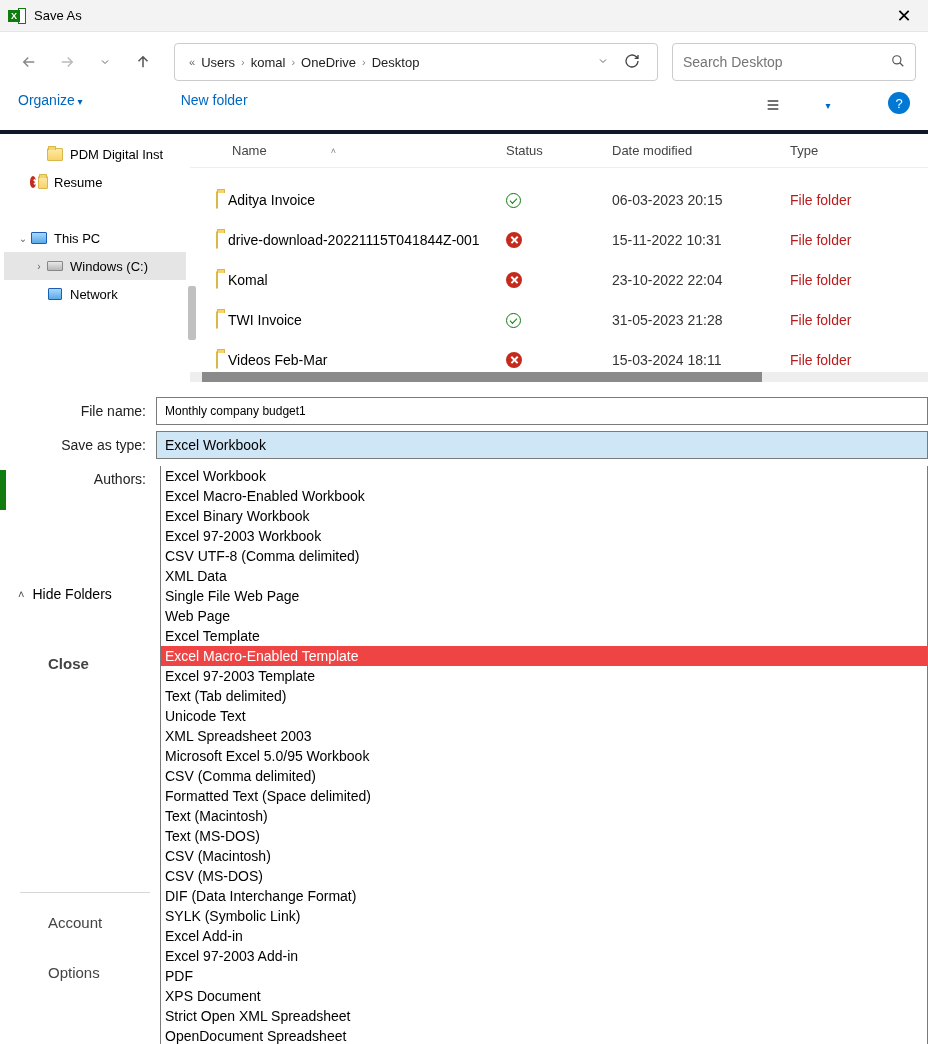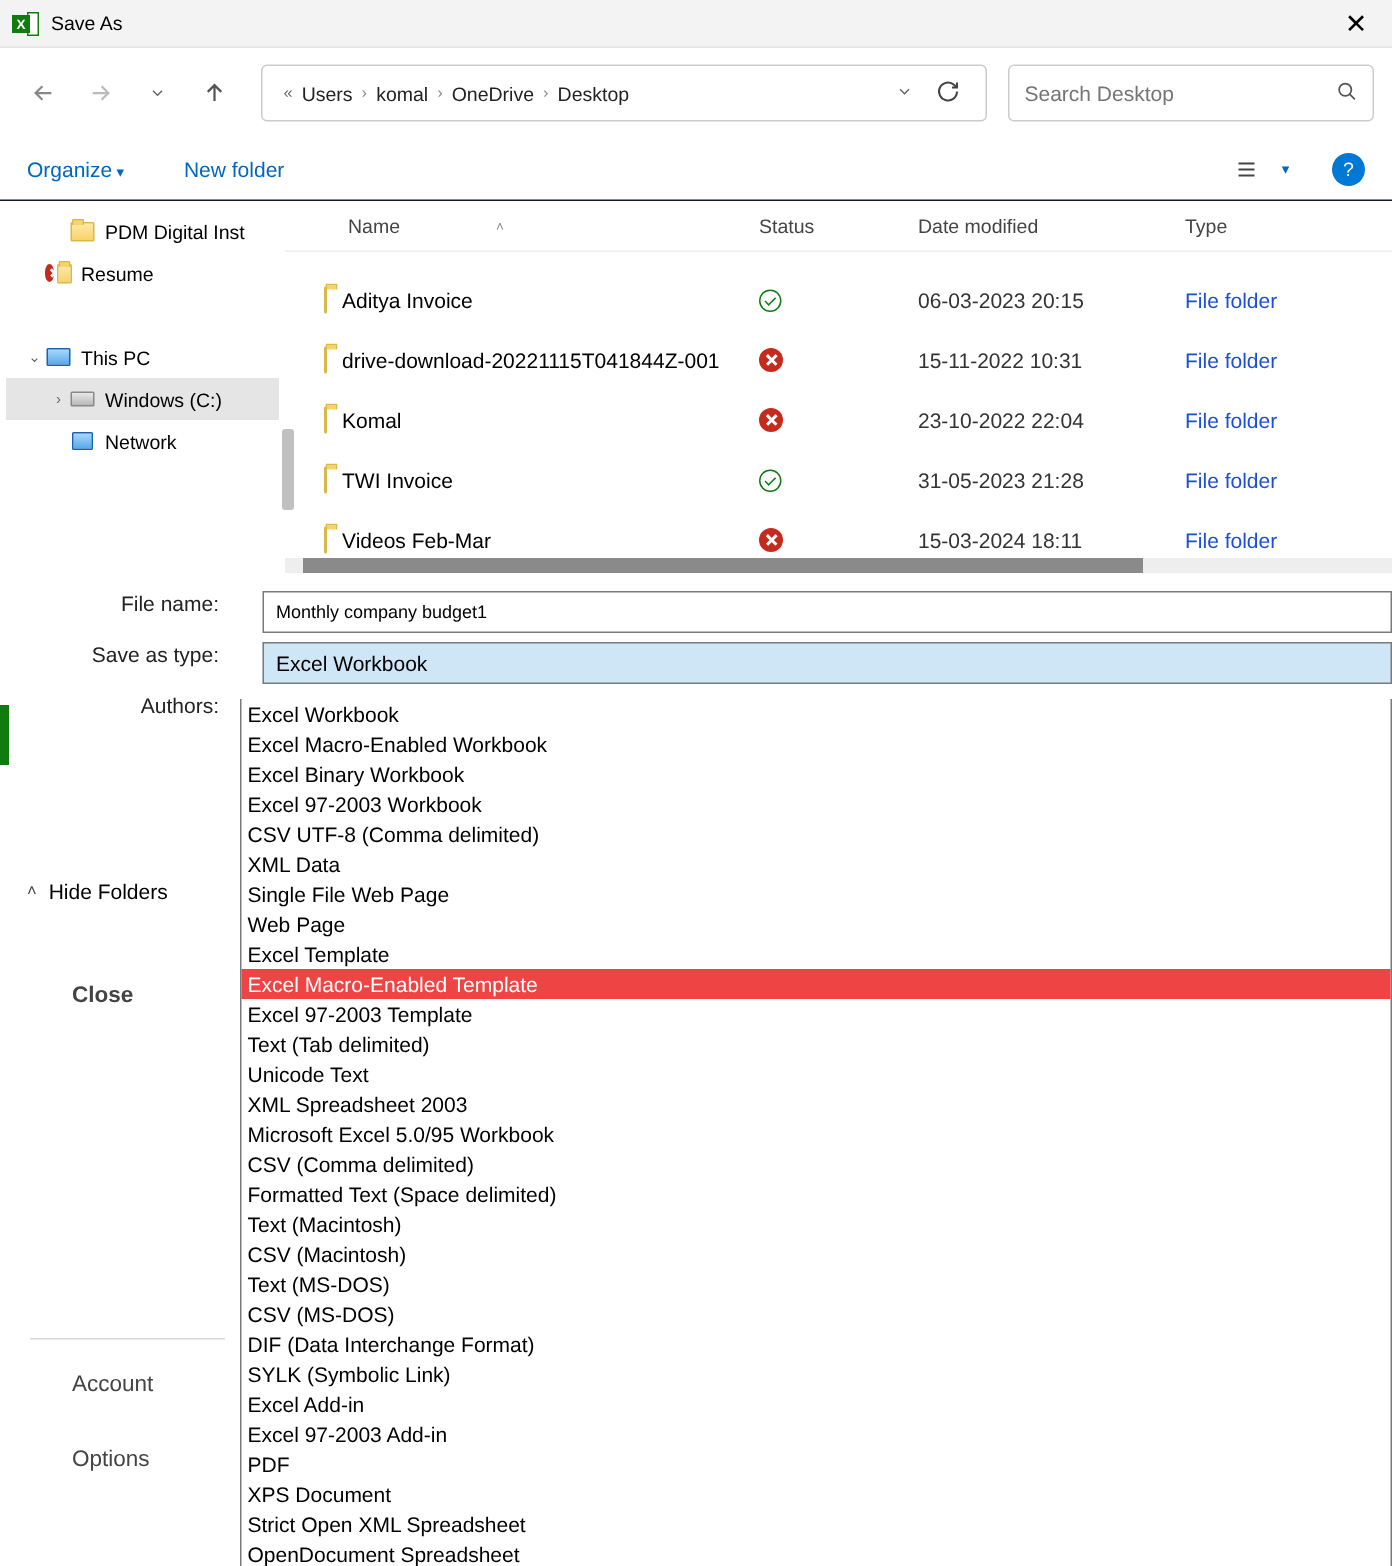--- a/index.html
+++ b/index.html
@@ -20,21 +20,21 @@
 .address-box .chev { color: #666; font-size: 11px; }
 .address-box .crumb { color: #222; cursor: pointer; }
 .address-box .sep { color: #888; font-size: 11px; }
 .address-box .spacer { flex: 1; }
 .refresh-btn { width: 34px; text-align: center; color: #444; cursor: pointer; }
 .search-box { width: 244px; height: 38px; border: 1px solid #ccc; border-radius: 4px; display: flex; align-items: center; padding: 0 10px; margin-left: 10px; color: #888; }
 .search-box input { border: none; outline: none; flex: 1; font-size: 14px; background: transparent; }
 .search-box .search-ic { color: #555; }
 
 
-.toolbar { height: 42px; display: flex; align-items: center; padding: 0 18px; border-bottom: 1px solid #0f172a; }
+.toolbar { height: 42px; display: flex; padding: 0 18px; border-bottom: 4px solid #0f172a; gap: 29px; }
 .toolbar .tool-link { color: #0067c0; cursor: pointer; font-size: 14px; }
 .toolbar .tool-link.drop::after { content: " ▾"; font-size: 10px; }
 .toolbar .gap { width: 40px; }
 .toolbar .spacer { flex: 1; }
 .toolbar .view-btn { width: 26px; height: 26px; display: inline-flex; align-items: center; justify-content: center; color: #444; cursor: pointer; }
 .toolbar .help-btn { width: 22px; height: 22px; border-radius: 50%; background: #0078d4; color: #fff; font-size: 13px; display: inline-flex; align-items: center; justify-content: center; margin-left: 18px; cursor: pointer; }
 
 
 .main { display: flex; height: 248px; }
 .tree { width: 190px; padding: 6px 4px; position: relative; }
@@ -62,33 +62,33 @@
 .col-name { width: 316px; padding-left: 42px; display: flex; align-items: center; gap: 6px; }
 .col-status { width: 106px; }
 .col-date { width: 178px; }
 .col-type { flex: 1; }
 .sort-ind { font-size: 9px; color: #888; margin-left: 58px; }
 .file-rows { flex: 1; overflow: hidden; position: relative; }
 .file-row { display: flex; align-items: flex-end; height: 40px; }
 .file-row .name-cell { width: 316px; display: flex; align-items: center; padding-left: 26px; gap: 10px; font-size: 14px; }
 .file-row .status-cell { width: 106px; display: flex; align-items: center; }
 .file-row .date-cell { width: 178px; font-size: 14px; color: #333; }
-.file-row .type-cell { flex: 1; font-size: 14px; color: #1d4ed8; }
+.file-row .type-cell { flex: 1; font-size: 14px; color: #b91c1c; }
 .status-ok { width: 15px; height: 15px; border: 1.8px solid #107c10; border-radius: 50%; position: relative; }
 .status-ok::after { content: ""; position: absolute; left: 3px; top: 4px; width: 6px; height: 3px; border-left: 1.8px solid #107c10; border-bottom: 1.8px solid #107c10; transform: rotate(-45deg); }
 .status-err { width: 16px; height: 16px; border-radius: 50%; background: #c42b1c; position: relative; }
 .status-err::before,.status-err::after { content: ""; position: absolute; background: #fff; width: 9px; height: 1.8px; top: 7px; left: 3.5px; }
 .status-err::before { transform: rotate(45deg); }
 .status-err::after { transform: rotate(-45deg); }
 .hscroll { height: 10px; background: #eee; position: relative; }
 .hscroll .thumb { position: absolute; left: 12px; top: 0; height: 10px; width: 560px; background: #8a8a8a; }
 
 
 .form-area { padding: 12px 0; }
-.form-row { display: flex; align-items: flex-start; height: 34px; gap: 19px; }
+.form-row { display: flex; align-items: center; height: 34px; }
 .form-label { width: 156px; text-align: right; padding-right: 10px; font-size: 14px; color: #222; }
 .form-control { flex: 1; }
 .text-input { width: 100%; height: 28px; border: 1px solid #7a7a7a; padding: 0 8px; font-size: 12px; background: #fff; }
 .combo { width: 100%; height: 28px; border: 1px solid #7a7a7a; background: #cfe6f7; padding: 0 8px; font-size: 14px; display: flex; align-items: center; cursor: pointer; }
 
 
 .dropdown { position: absolute; left: 160px; right: 0; top: 466px; background: #fff; border: 1px solid #7a7a7a; border-top: none; z-index: 10; }
 .dropdown .opt { height: 20px; padding: 0 4px; font-size: 14px; line-height: 20px; cursor: pointer; white-space: nowrap; overflow: hidden; }
 .dropdown .opt.hl { background: #ef4444; color: #fff; }
 
@@ -342,22 +342,22 @@
     <div class="opt">Excel Template</div>
     <div class="opt hl">Excel Macro-Enabled Template</div>
     <div class="opt">Excel 97-2003 Template</div>
     <div class="opt">Text (Tab delimited)</div>
     <div class="opt">Unicode Text</div>
     <div class="opt">XML Spreadsheet 2003</div>
     <div class="opt">Microsoft Excel 5.0/95 Workbook</div>
     <div class="opt">CSV (Comma delimited)</div>
     <div class="opt">Formatted Text (Space delimited)</div>
     <div class="opt">Text (Macintosh)</div>
+    <div class="opt">Text (MS-DOS)</div>
     <div class="opt">CSV (Macintosh)</div>
-    <div class="opt">Text (MS-DOS)</div>
     <div class="opt">CSV (MS-DOS)</div>
     <div class="opt">DIF (Data Interchange Format)</div>
     <div class="opt">SYLK (Symbolic Link)</div>
     <div class="opt">Excel Add-in</div>
     <div class="opt">Excel 97-2003 Add-in</div>
     <div class="opt">PDF</div>
     <div class="opt">XPS Document</div>
     <div class="opt">Strict Open XML Spreadsheet</div>
     <div class="opt">OpenDocument Spreadsheet</div>
   </div>

